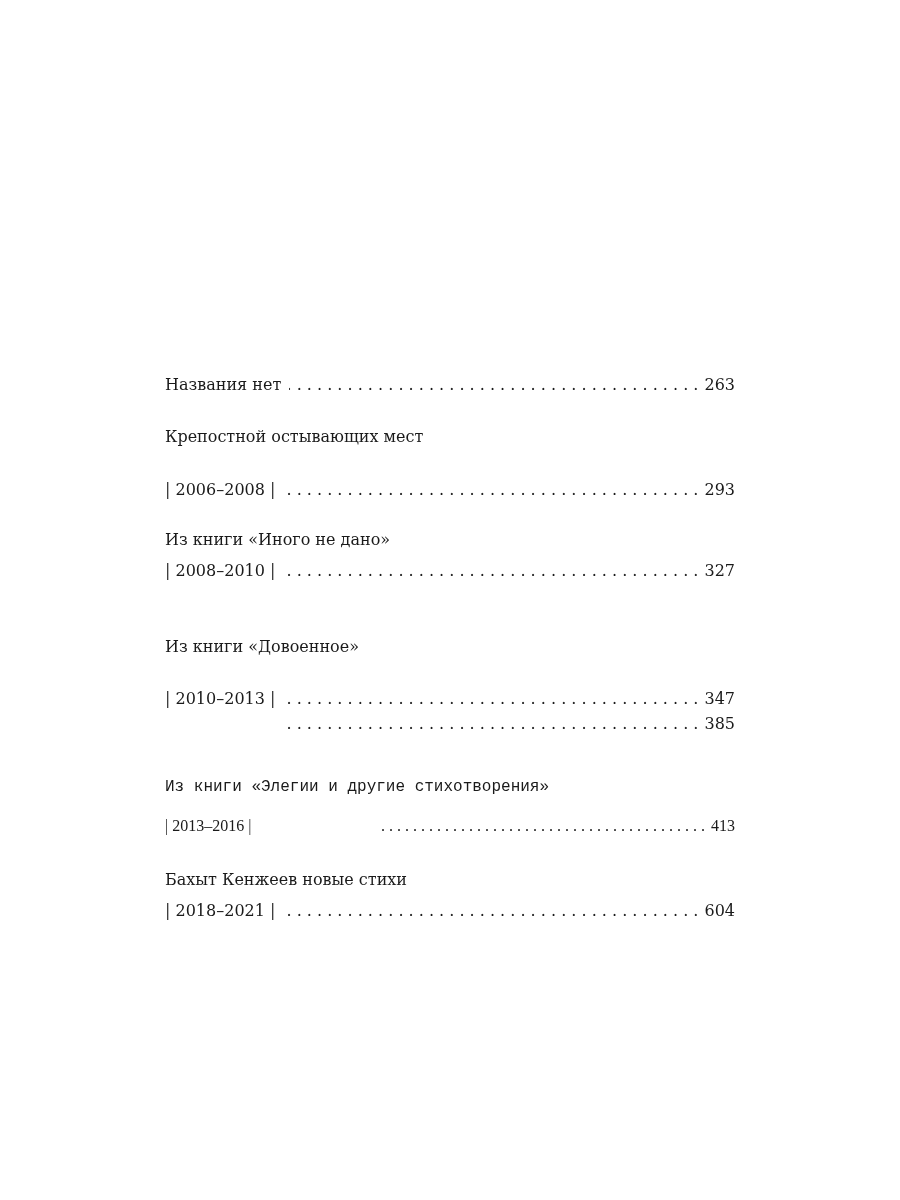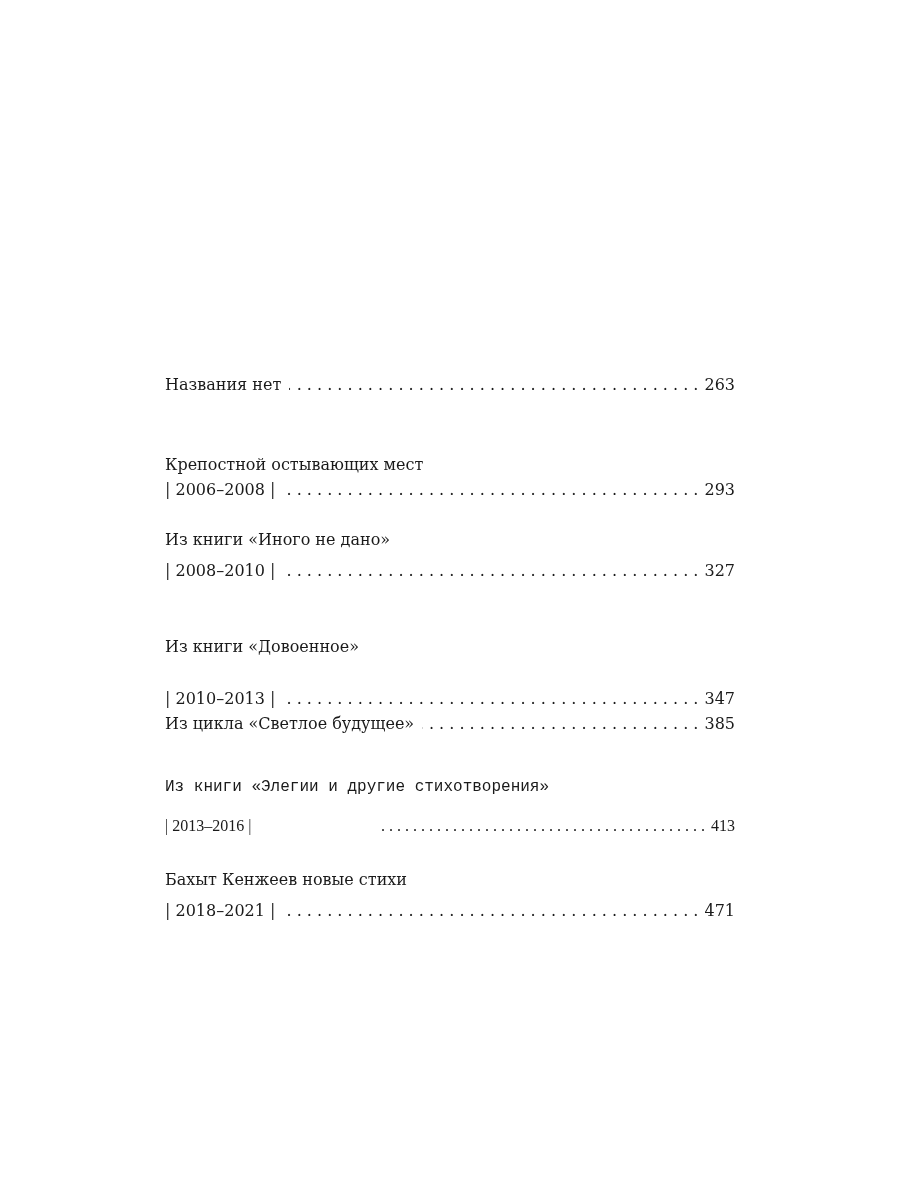--- a/index.html
+++ b/index.html
@@ -63,21 +63,21 @@
 <body>
 
 <div class="toc">
 
   <div class="line" style="top:371px;">
     <span class="title-text">Названия нет</span>
     <span class="leader"><span>. . . . . . . . . . . . . . . . . . . . . . . . . . . . . . . . . . . . . . . . .</span></span>
     <span class="page">263</span>
   </div>
 
-  <div class="line" style="top:451px;">
+  <div class="line" style="top:423px;">
     <span class="title-text">Крепостной остывающих мест</span>
   </div>
   <div class="line" style="top:476px;">
     <span class="years"><span class="bar">| </span><span>2006–2008</span><span class="bar"> |</span></span>
     <span class="leader"><span>. . . . . . . . . . . . . . . . . . . . . . . . . . . . . . . . . . . . . . . . .</span></span>
     <span class="page">293</span>
   </div>
 
   <div class="line" style="top:526px;">
     <span class="title-text">Из книги «Иного не дано»</span>
@@ -91,36 +91,35 @@
   <div class="line" style="top:633px;">
     <span class="title-text">Из книги «Довоенное»</span>
   </div>
   <div class="line" style="top:649px;margin-top:36px;">
     <span class="years"><span class="bar">| </span><span>2010–2013</span><span class="bar"> |</span></span>
     <span class="leader"><span>. . . . . . . . . . . . . . . . . . . . . . . . . . . . . . . . . . . . . . . . .</span></span>
     <span class="page">347</span>
   </div>
 
   <div class="line" style="top:710px;">
-    <span class="title-text">Из цикла «Светлое будущее»</span>
     <span class="leader"><span>. . . . . . . . . . . . . . . . . . . . . . . . . . . . . . . . . . . . . . . . .</span></span>
     <span class="page">385</span>
   </div>
 
   <div class="line" style="top:773px;font-family:Liberation Mono, monospace;">
     <span class="title-text">Из книги «Элегии и другие стихотворения»</span>
   </div>
   <div class="line" style="top:812px;font-family:Liberation Serif, serif;">
     <span class="years"><span class="bar">| </span><span>2013–2016</span><span class="bar"> |</span></span>
     <span class="leader"><span>. . . . . . . . . . . . . . . . . . . . . . . . . . . . . . . . . . . . . . . . .</span></span>
     <span class="page">413</span>
   </div>
 
   <div class="line" style="top:866px;">
     <span class="title-text">Бахыт Кенжеев новые стихи</span>
   </div>
   <div class="line" style="top:897px;">
     <span class="years"><span class="bar">| </span><span>2018–2021</span><span class="bar"> |</span></span>
     <span class="leader"><span>. . . . . . . . . . . . . . . . . . . . . . . . . . . . . . . . . . . . . . . . .</span></span>
-    <span class="page">471</span>
+    <span class="page">604</span>
   </div>
 
 </div>
 
 </body></html>

